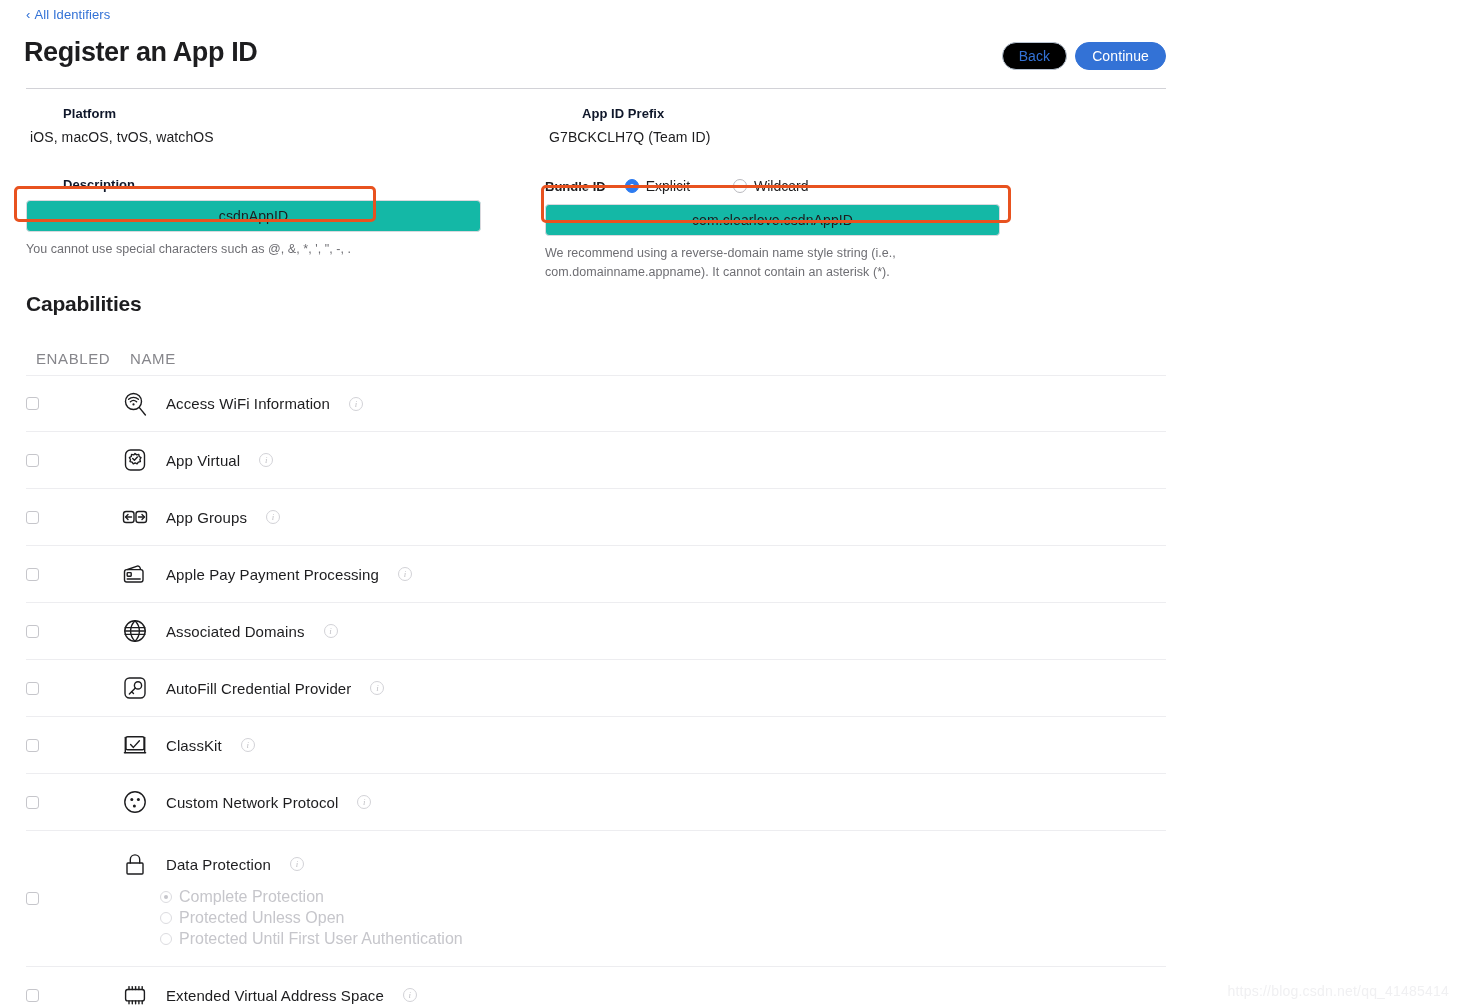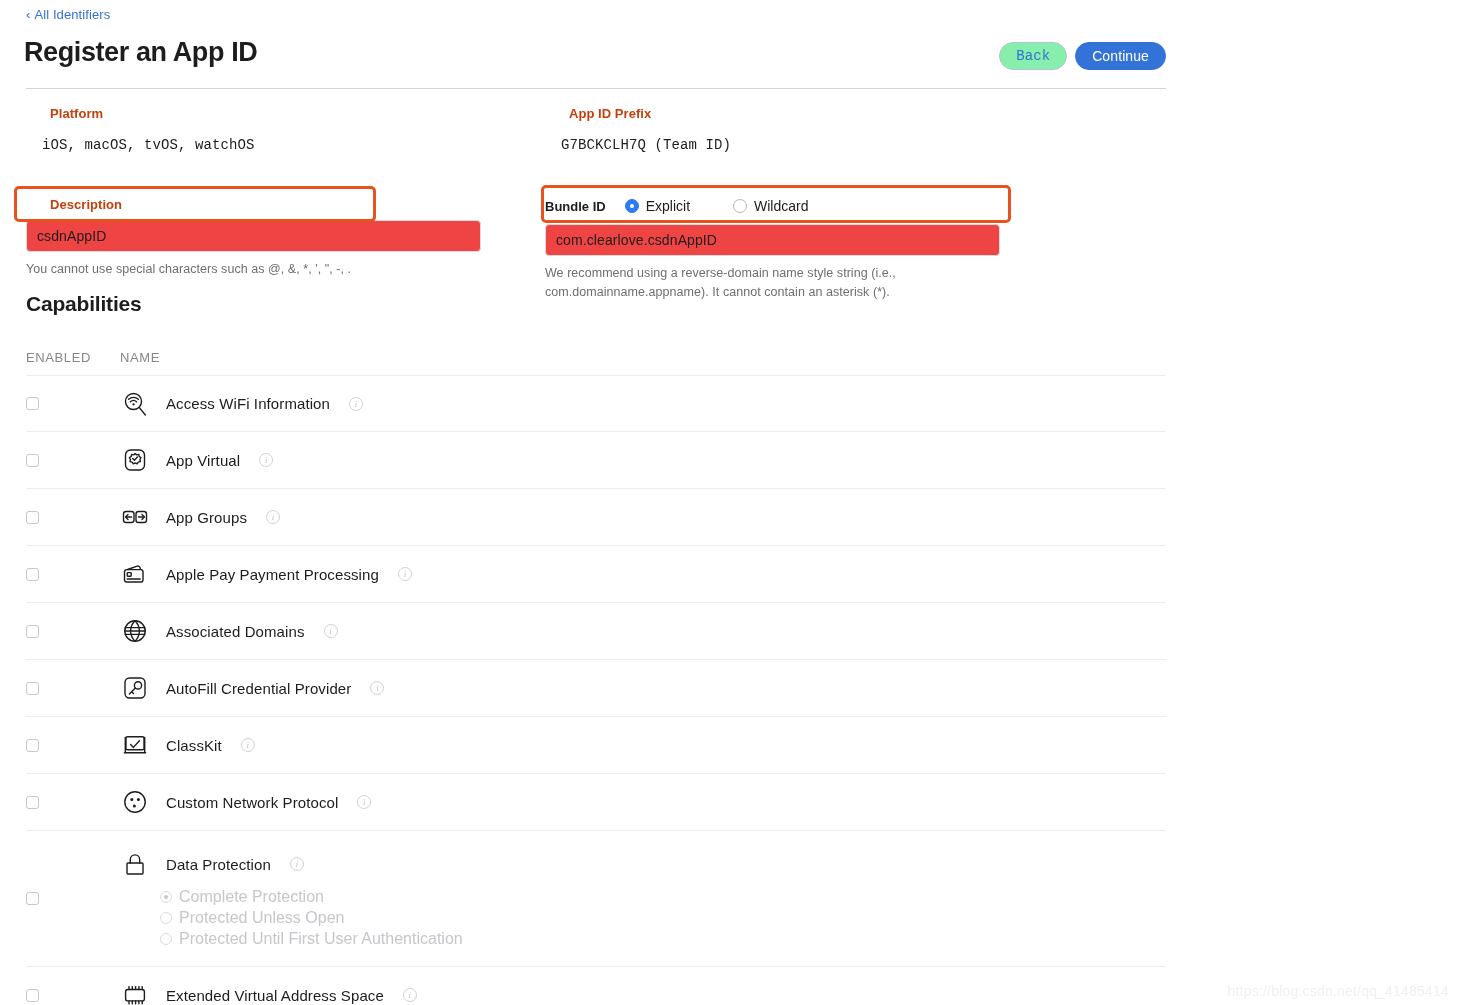--- a/index.html
+++ b/index.html
@@ -33,49 +33,50 @@
     font-size: 27px; font-weight: bold; letter-spacing: -0.4px;
     color: #1d1d1f; margin: 0; line-height: 40px;
   }
   .btn-group { position: absolute; right: 0; top: 10px; display: flex; gap: 8px; }
   .btn {
     font-family: inherit; font-size: 14px; line-height: 1;
     padding: 0 16px; height: 28px; border-radius: 14px;
     cursor: pointer; display: inline-flex; align-items: center; justify-content: center;
     letter-spacing: 0.1px;
   }
-  .btn-secondary { background: #86efac; color: #3372d6; border: 1px solid #b8c3d1; font-family: Liberation Mono, monospace; }
+  .btn-secondary { background: #000000; color: #3372d6; border: 1px solid #b8c3d1; }
   .btn-primary { background: #3372d6; color: #fff; border: 1px solid #3372d6; }
 
   .hrule {
     position: absolute; left: 26px; top: 88px; width: 1140px; height: 1px;
     background: #d2d2d7;
   }
 
   
   .form-area { position: absolute; left: 0; top: 106px; width: 1166px; }
   .col-left { position: absolute; left: 26px; top: 0; width: 460px; }
   .col-right { position: absolute; left: 545px; top: 0; width: 470px; }
 
   .field-label {
-    font-size: 13px; font-weight: bold; color: #c2410c; margin: 0 0 8px 0;
+    font-size: 13px; font-weight: bold; color: #0f172a; margin: 0 0 8px 13px;
     letter-spacing: 0.05px;
     padding-left: 24px;
   }
   .field-value {
-    font-size: 14px; color: #1d1d1f; margin: 16px; letter-spacing: 0.1px; font-family: Liberation Mono, monospace;
+    font-size: 14px; color: #1d1d1f; margin: 4px; letter-spacing: 0.1px;
   }
   .spacer-28 { height: 28px; }
 
   .text-input {
     width: 455px; height: 32px;
     border: 1px solid #d9d9de; border-radius: 4px;
-    background: #ef4444; font-family: inherit; font-size: 14px;
+    background: #14b8a6; font-family: inherit; font-size: 14px;
     color: #1d1d1f; padding: 0 10px; outline: none;
     letter-spacing: 0.1px;
+    text-align: center;
   }
   .helper {
     font-size: 12.5px; color: #6e6e73; margin-top: 8px; line-height: 19px;
     letter-spacing: 0.05px;
   }
 
   
   .annot {
     position: absolute; border: 3px solid #e8521f; border-radius: 5px;
     pointer-events: none;
@@ -97,22 +98,22 @@
     width: 4px; height: 4px; border-radius: 50%; background: #fff;
   }
 
   
   .cap-section { position: absolute; left: 0; top: 292px; width: 1166px; }
   .cap-title {
     position: absolute; left: 26px; top: 0; margin: 0;
     font-size: 21px; font-weight: bold; letter-spacing: -0.2px;
   }
   .cap-head {
-    position: absolute; left: 26px; top: 58px; width: 1140px; height: 20px;
-    font-size: 13px; color: #86868b; letter-spacing: 0.6px;
+    position: absolute; left: 36px; top: 58px; width: 1140px; height: 20px;
+    font-size: 15px; color: #86868b; letter-spacing: 0.6px;
   }
   .cap-head .h-enabled { position: absolute; left: 0; top: 0; }
   .cap-head .h-name { position: absolute; left: 94px; top: 0; }
 
   .cap-list { position: absolute; left: 26px; top: 83px; width: 1140px; }
   .cap-row {
     position: relative; border-bottom: 1px solid #ededf0;
     display: flex; align-items: center; min-height: 57px;
   }
   .cap-row:first-child { border-top: 1px solid #ededf0; }

